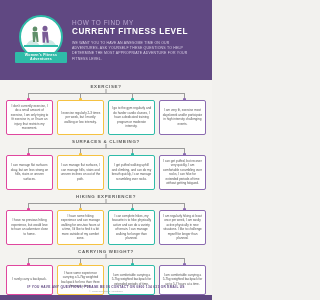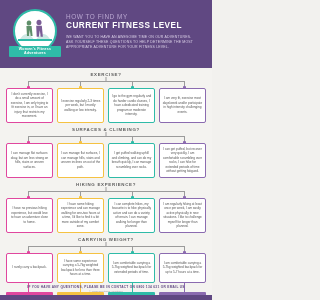--- a/index.html
+++ b/index.html
@@ -7,21 +7,21 @@
     width:212px;height:300px;overflow:hidden;
     background:#f2f1ee;
     font-family:"Liberation Sans", sans-serif;
     color:#4a4a4a;
   }
   .page{position:relative;width:212px;height:300px;background:#f4f3f0;}
 
   
   .header{
     position:relative;height:56px;background:#604882;
-    display:flex;align-items:flex-start;padding:6px;
+    display:flex;align-items:flex-start;padding:12px;
   }
   .logo-wrap{
     width:58px;flex:0 0 58px;display:flex;flex-direction:column;
     align-items:center;justify-content:flex-start;padding-top:3px;
   }
   .logo-circle{
     width:40px;height:40px;border-radius:50%;
     background:#ffffff;border:2.5px solid #2fbba8;
     display:flex;align-items:center;justify-content:center;
     overflow:hidden;

